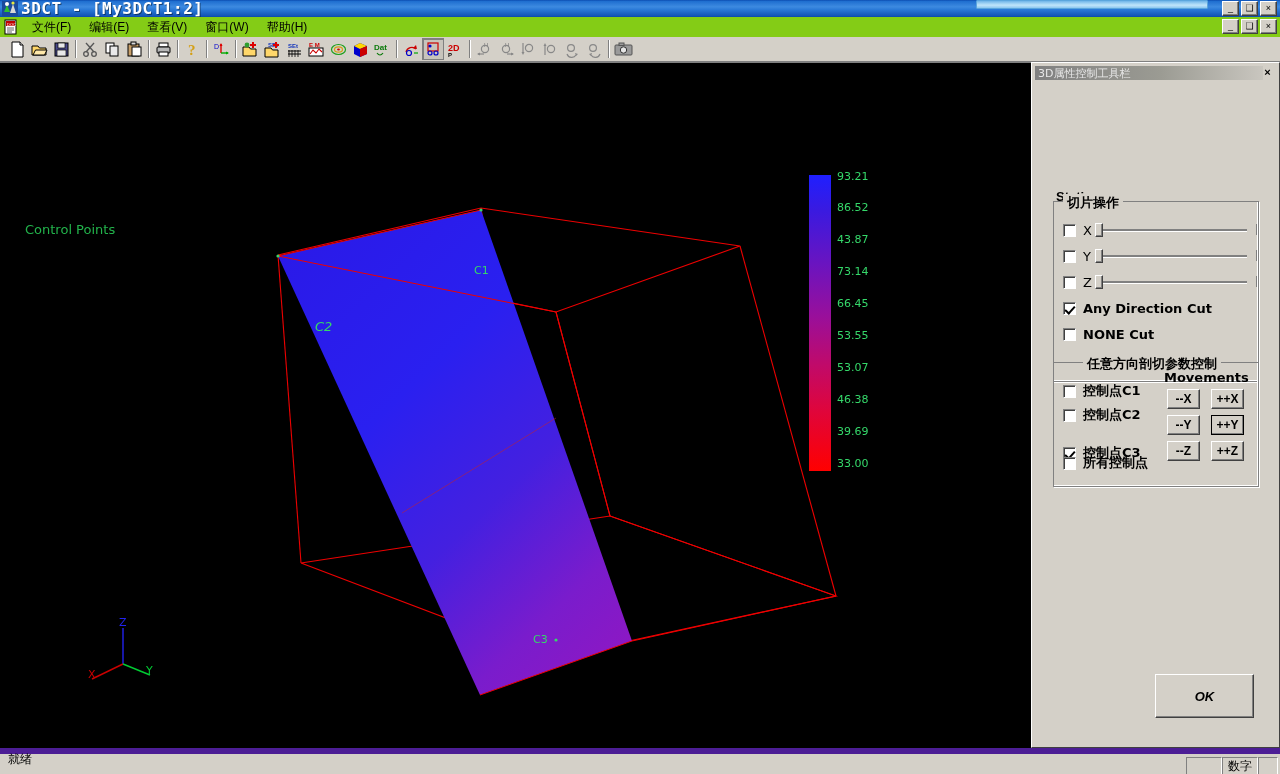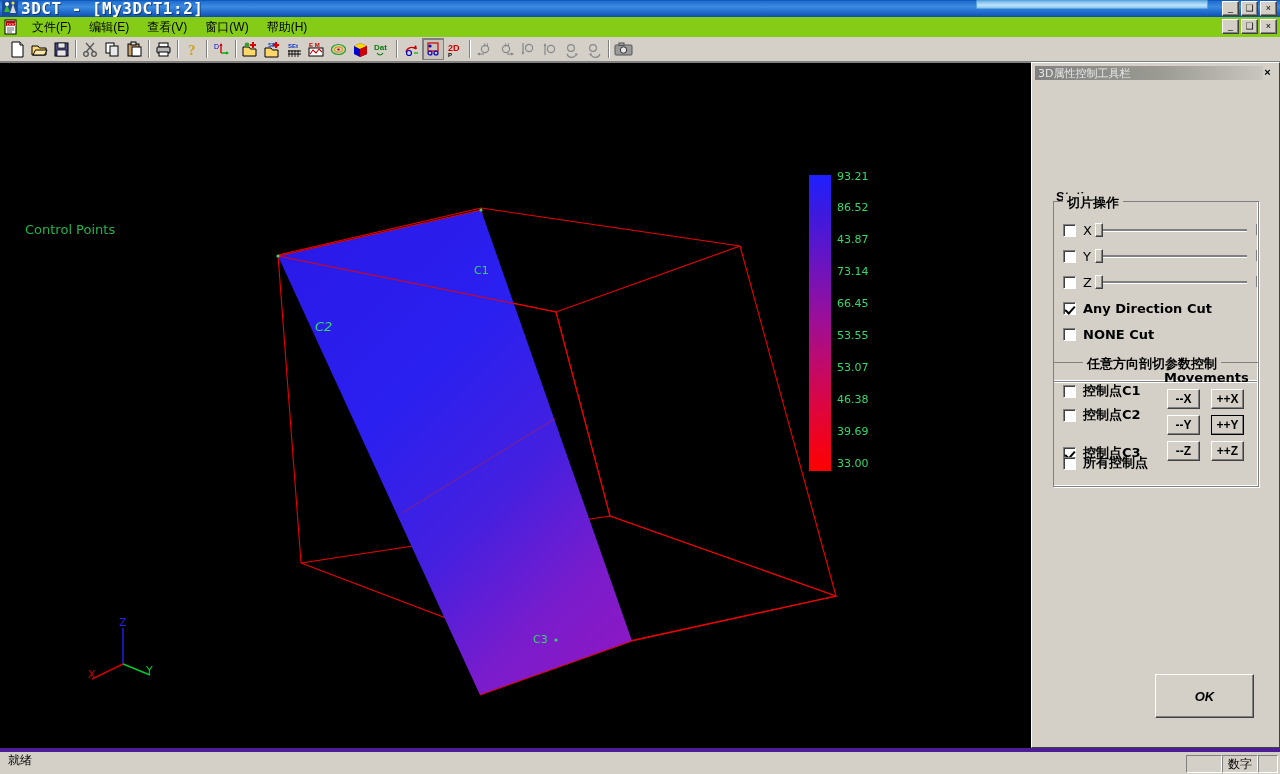--- a/index.html
+++ b/index.html
@@ -184,22 +184,22 @@
     border-top:1px solid #fff;border-left:1px solid #fff;
     border-right:1px solid #404040;border-bottom:1px solid #404040;
     box-shadow:inset -1px -1px 0 #808080;
     display:flex;align-items:center;justify-content:center;
     font-size:13px;font-weight:bold;color:#000;box-sizing:border-box;cursor:default;font-style:italic;
   }
 
   
   #statusbar{
     position:absolute;left:0;top:748px;width:1280px;height:16px;
-    background:#d4d0c8;border-top:4px solid #4c1d95;box-sizing:border-box;
-    display:flex;
+    background:#d4d0c8;border-top:6px solid #4c1d95;box-sizing:border-box;
+    display:flex;align-items:center;
   }
   #status-text{
     margin-left:8px;font-size:12px;color:#000;
     font-family:"DejaVu Sans","Liberation Sans",sans-serif;
   }
   .status-pane{
     position:absolute;height:18px;top:3px;box-sizing:border-box;
     border-top:1px solid #808080;border-left:1px solid #808080;
     border-right:1px solid #fff;border-bottom:1px solid #fff;
     display:flex;align-items:center;justify-content:center;

